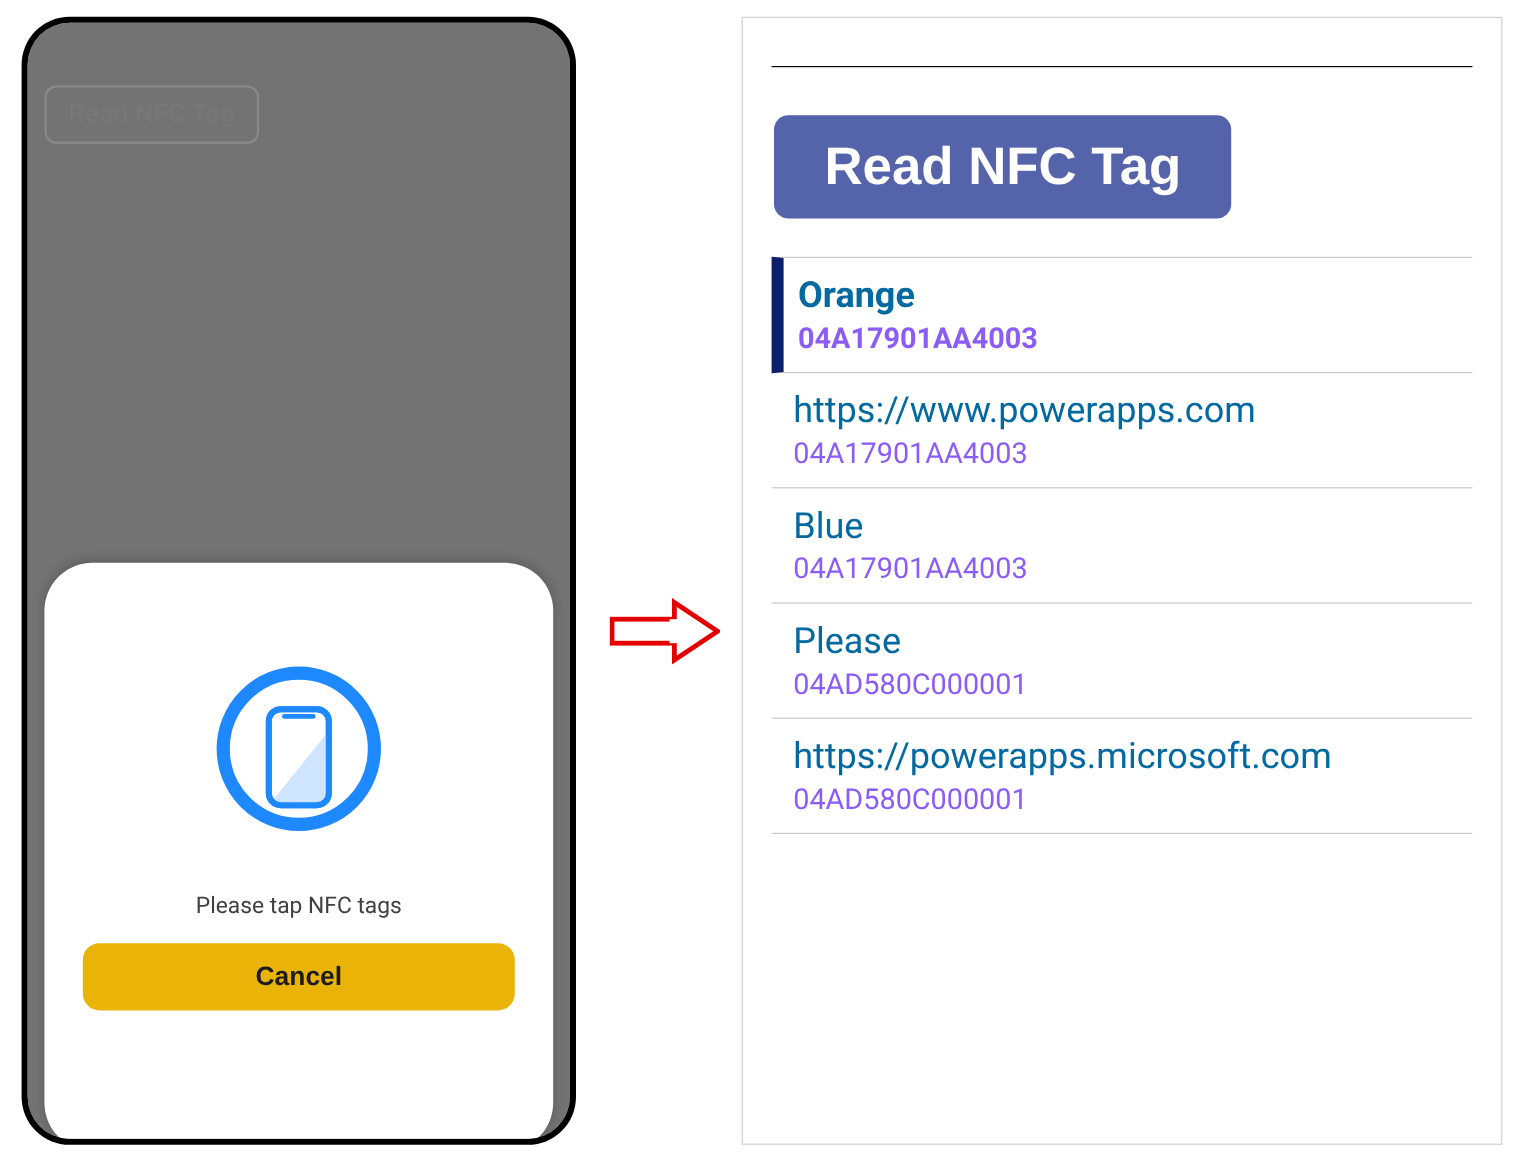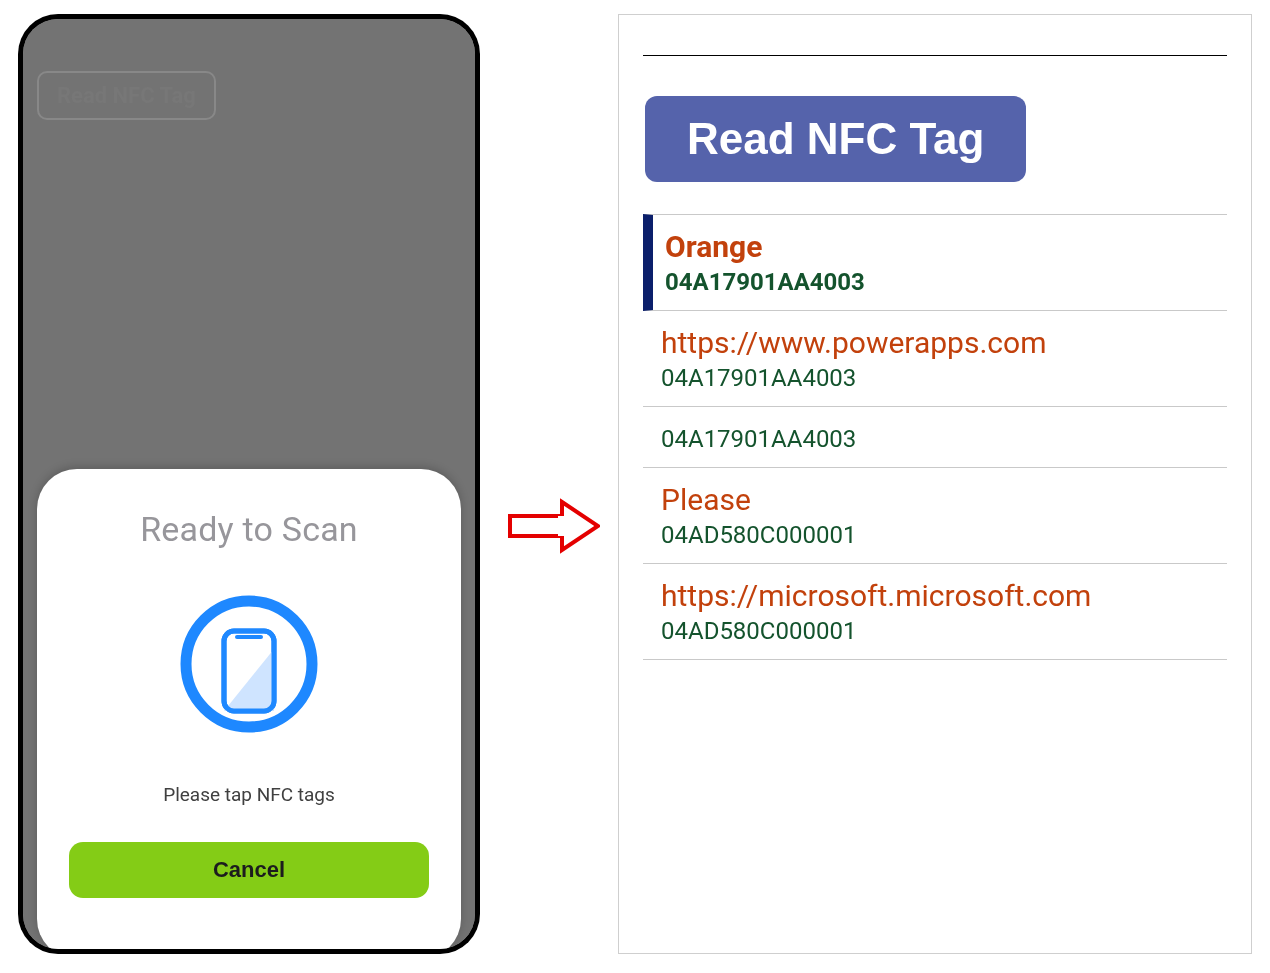--- a/index.html
+++ b/index.html
@@ -32,22 +32,22 @@
     box-sizing:border-box;
   }
   .sheet-title{
     text-align:center;color:#97969b;font-size:34px;letter-spacing:0.2px;
   }
   .scan-icon-wrap{display:flex;justify-content:center;margin-top:40px;}
   .sheet-sub{
     text-align:center;color:#404040;font-size:19px;margin-top:40px;
   }
   .cancel-btn{
-    display:block;margin:36px auto 0 auto;width:360px;height:56px;
-    background:#84cc16;border:none;border-radius:14px;
+    display:block;margin:20px auto 0 auto;width:360px;height:56px;
+    background:#eab308;border:none;border-radius:14px;
     color:#1c1c1e;font-size:22px;font-weight:600;
   }
 
   
   .panel{
     position:absolute;left:618px;top:14px;width:634px;height:940px;
     border:1px solid #cfcfcf;background:#fff;
     box-sizing:border-box;padding:0 24px;
   }
   .panel-hr{
@@ -59,40 +59,39 @@
     border:none;border-radius:12px;margin-left:2px;
   }
   .list{margin-top:32px;}
   .row{
     border-bottom:1px solid #c9c9c9;padding:14px 0 14px 18px;
   }
   .row:first-child{border-top:1px solid #c9c9c9;}
   .row.selected{
     border-left:10px solid #0b1f6b;padding-left:12px;
   }
-  .row-title{font-size:30px;color:#c2410c;}
+  .row-title{font-size:30px;color:#0369a1;}
   .row.selected .row-title{font-weight:700;}
   .row.selected .row-sub{font-weight:700;}
-  .row-sub{font-size:24px;color:#14532d;margin-top:4px;}
+  .row-sub{font-size:24px;color:#8b5cf6;margin-top:4px;}
 
   
   .arrow{position:absolute;left:508px;top:498px;}
 </style>
 </head>
 <body>
 
 <div class="stage">
 
   <div class="phone">
     <div class="phone-inner">
       <div class="phone-dim"></div>
       <div class="small-btn">Read NFC Tag</div>
 
       <div class="sheet">
-        <div class="sheet-title">Ready to Scan</div>
         <div class="scan-icon-wrap">
           <span>
             <svg width="150" height="150" viewBox="0 0 150 150">
               <circle cx="75" cy="75" r="63" fill="none" stroke="#1e88ff" stroke-width="11"></circle>
               <rect x="50" y="42" width="50" height="80" rx="10" ry="10" fill="none" stroke="#1e88ff" stroke-width="5"></rect>
               <polygon points="50,122 100,122 100,60" fill="#cfe4ff"></polygon>
               <rect x="50" y="42" width="50" height="80" rx="10" ry="10" fill="none" stroke="#1e88ff" stroke-width="5"></rect>
               <line x1="63" y1="48" x2="87" y2="48" stroke="#1e88ff" stroke-width="4" stroke-linecap="round"></line>
             </svg>
           </span>
@@ -118,26 +117,27 @@
     <div class="list">
       <div class="row selected">
         <div class="row-title">Orange</div>
         <div class="row-sub">04A17901AA4003</div>
       </div>
       <div class="row">
         <div class="row-title">https://www.powerapps.com</div>
         <div class="row-sub">04A17901AA4003</div>
       </div>
       <div class="row">
+        <div class="row-title">Blue</div>
         <div class="row-sub">04A17901AA4003</div>
       </div>
       <div class="row">
         <div class="row-title">Please</div>
         <div class="row-sub">04AD580C000001</div>
       </div>
       <div class="row">
-        <div class="row-title">https://microsoft.microsoft.com</div>
+        <div class="row-title">https://powerapps.microsoft.com</div>
         <div class="row-sub">04AD580C000001</div>
       </div>
     </div>
   </div>
 
 </div>
 
 </body></html>

